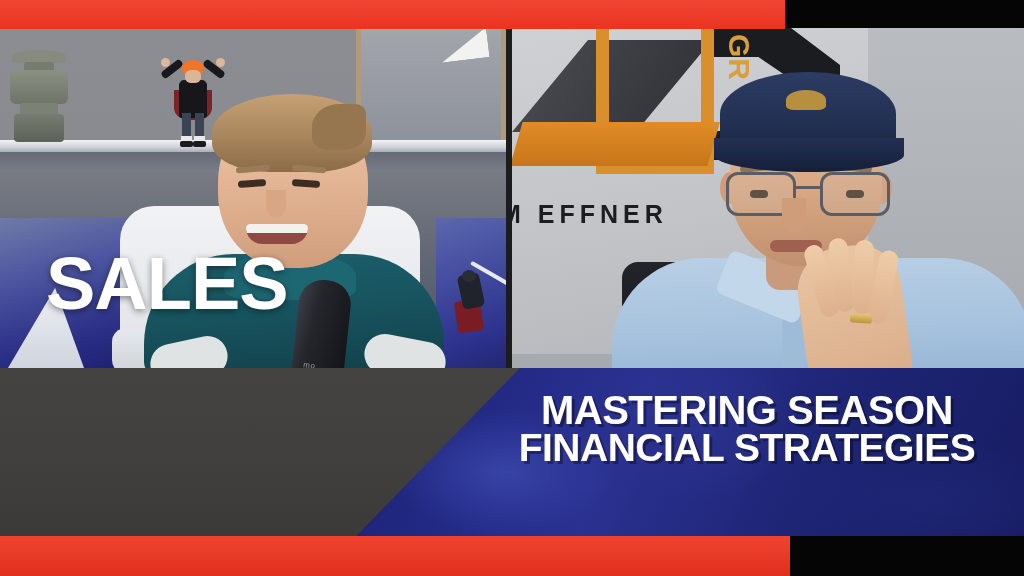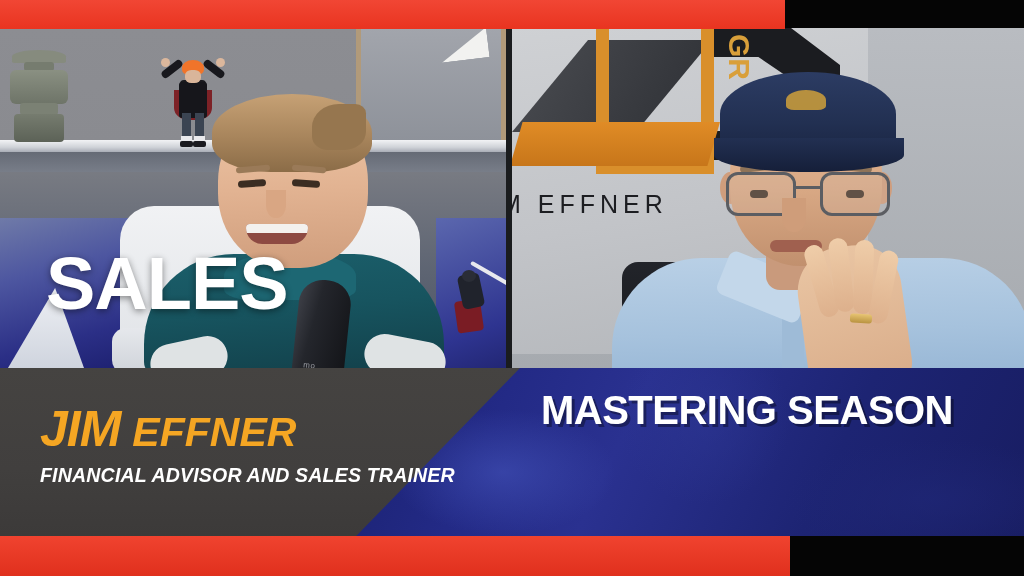--- a/index.html
+++ b/index.html
@@ -219,22 +219,22 @@
     position:absolute; left:200px; top:0px; width:136px; height:132px;
     background:#1b1c20;
     clip-path:polygon(0 0,64% 0,100% 28%,100% 74%,62% 100%,0 100%,0 78%,40% 78%,60% 66%,60% 36%,40% 22%,0 22%);
   }
   .r-logo-gr {
     position:absolute; left:252px; top:6px;
     color:#d99f3a; font-size:30px; font-weight:bold;
     letter-spacing:1px; transform:rotate(90deg); transform-origin:left top;
   }
   .r-banner-name {
-    position:absolute; left:-4px; top:162px;
-    color:#1c1d21; font-size:25px; letter-spacing:5px; font-weight:400;
+    position:absolute; left:-4px; top:172px;
+    color:#1c1d21; font-size:25px; letter-spacing:5px; font-weight:700;
   }
   .r-chair {
     position:absolute; left:110px; top:234px; width:160px; height:120px;
     background:linear-gradient(180deg,#22242a,#15161a); border-radius:16px 16px 0 0;
   }
   .r-person { position:absolute; left:162px; top:40px; width:300px; height:300px; }
   .r-shirt {
     position:absolute; left:-62px; top:190px; width:420px; height:146px;
     background:linear-gradient(178deg,#b9d0e6 0%,#a6c2dd 50%,#8fb0d1 100%);
     border-radius:90px 90px 10px 10px;
@@ -522,27 +522,22 @@
 
   <div id="band-blue">
     <div class="blue-tex"></div>
   </div>
   <div id="band-gray"></div>
 
   <div id="season">
     <span class="s-line2">SALES</span>
   </div>
 
-  <div id="guest-block">
-    <div id="guest-name">
-      <span class="first">JIM</span><span class="last">EFFNER</span>
-    </div>
-    <div id="guest-role">FINANCIAL ADVISOR AND SALES TRAINER</div>
-  </div>
 
   <div id="episode-title">
     <span class="t1">MASTERING SEASON</span>
+    <span class="t3">FINANCIAL STRATEGIES</span>
   </div>
 
   <div id="bar-top"></div>
   <div id="bar-bottom"></div>
 
 </div>
 
 </body></html>

